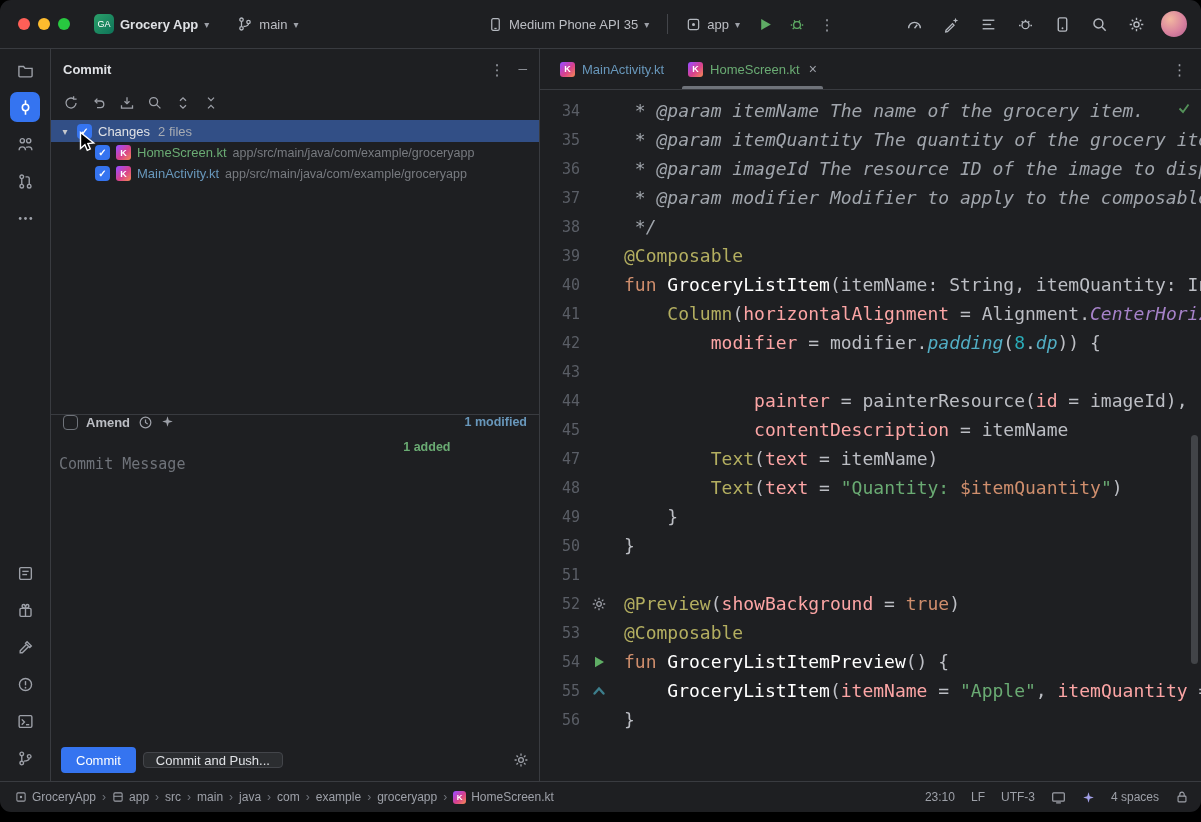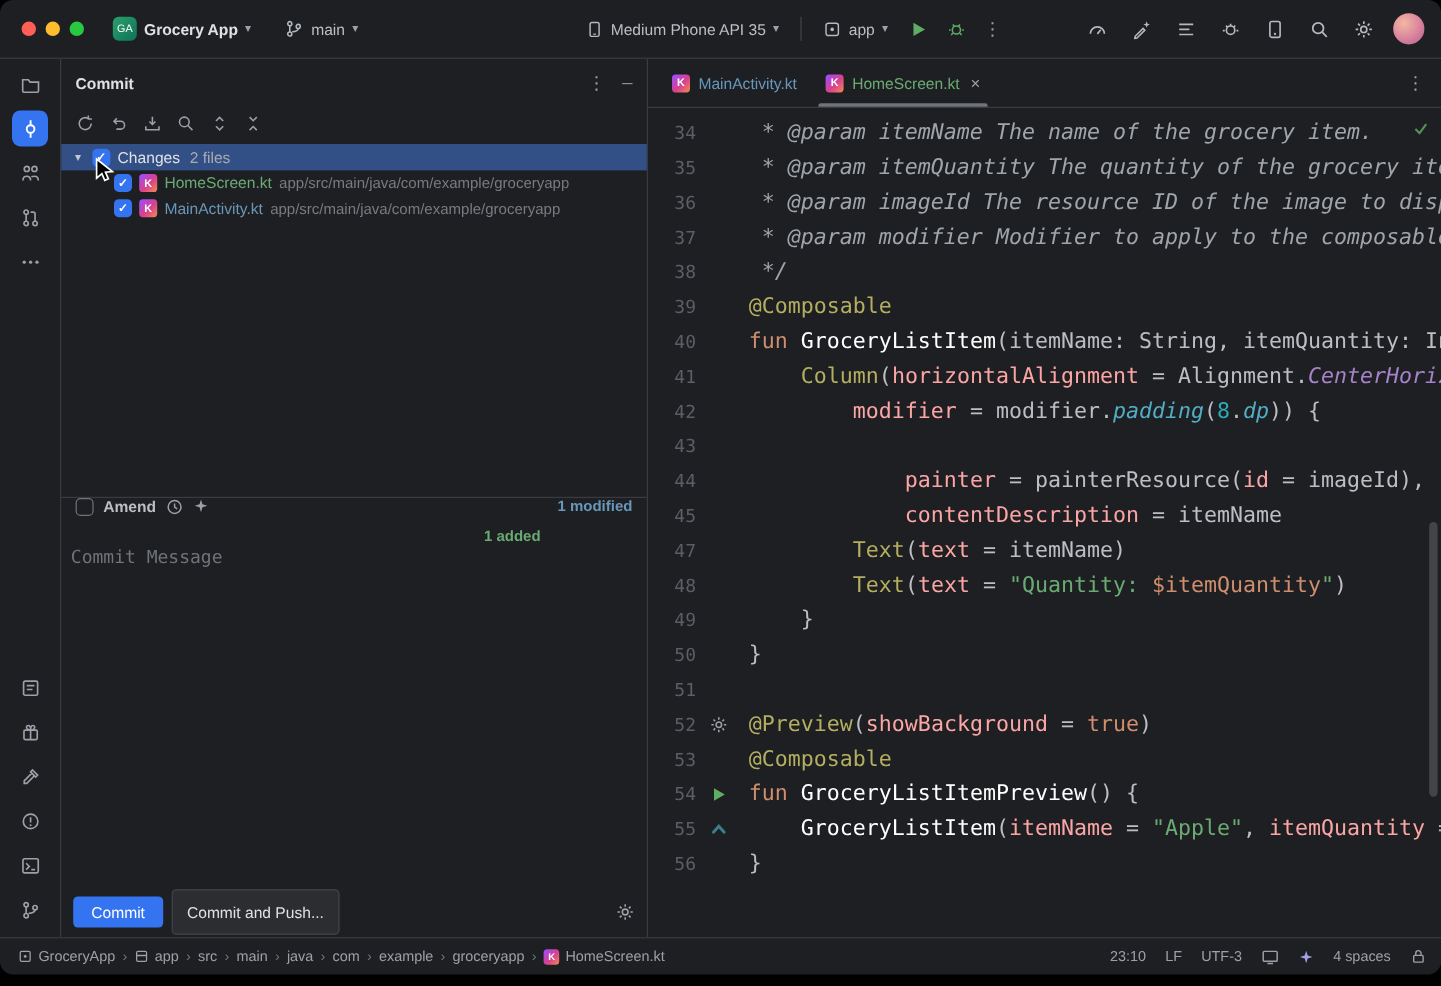--- a/index.html
+++ b/index.html
@@ -59,21 +59,21 @@
   .cp-stats .right{margin-left:auto;display:flex;gap:14px;font-size:12.5px;}
   .stat-added{color:#6AAB73;margin-top:25px;}
   .stat-modified{color:#6897BB;}
   .cp-msg{flex:1;min-height:0;}
   .cp-msg textarea{width:100%;height:100%;background:transparent;border:none;outline:none;resize:none;
      font-family:"DejaVu Sans Mono", monospace;font-size:15px;color:#BCBEC4;padding:10px 8px;box-sizing:border-box;}
   .cp-msg textarea::placeholder{color:#6F737A;}
   .cp-buttons{height:42px;flex:0 0 42px;display:flex;align-items:center;gap:7px;padding:0 10px;}
   .btn-primary{background:#3574F0;color:#fff;border:none;border-radius:4px;height:26px;padding:0 15px;
      font-size:13px;font-family:inherit;}
-  .btn-secondary{background:#2B2D30;color:#DFE1E5;border:1px solid #43454A;border-radius:4px;height:38px;
+  .btn-secondary{background:#2B2D30;color:#DFE1E5;border:1px solid #43454A;border-radius:4px;height:16px;
      padding:0 12px;font-size:13px;font-family:inherit;}
   .cp-buttons .right{margin-left:auto;}
   
   .editor{flex:1;display:flex;flex-direction:column;min-width:0;}
   .tabbar{height:40px;flex:0 0 40px;border-bottom:1px solid #393B40;display:flex;align-items:stretch;padding-left:8px;}
   .tab{display:flex;align-items:center;gap:7px;padding:0 12px;position:relative;font-size:13px;}
   .tab.active::after{content:"";position:absolute;left:6px;right:6px;bottom:0;height:3px;background:#6F737A;border-radius:2px 2px 0 0;}
   .tab-label.modified{color:#6897BB;}
   .tab-label.added{color:#6AAB73;}
   .tab-close{color:#9DA0A8;font-size:14px;margin-left:2px;}

